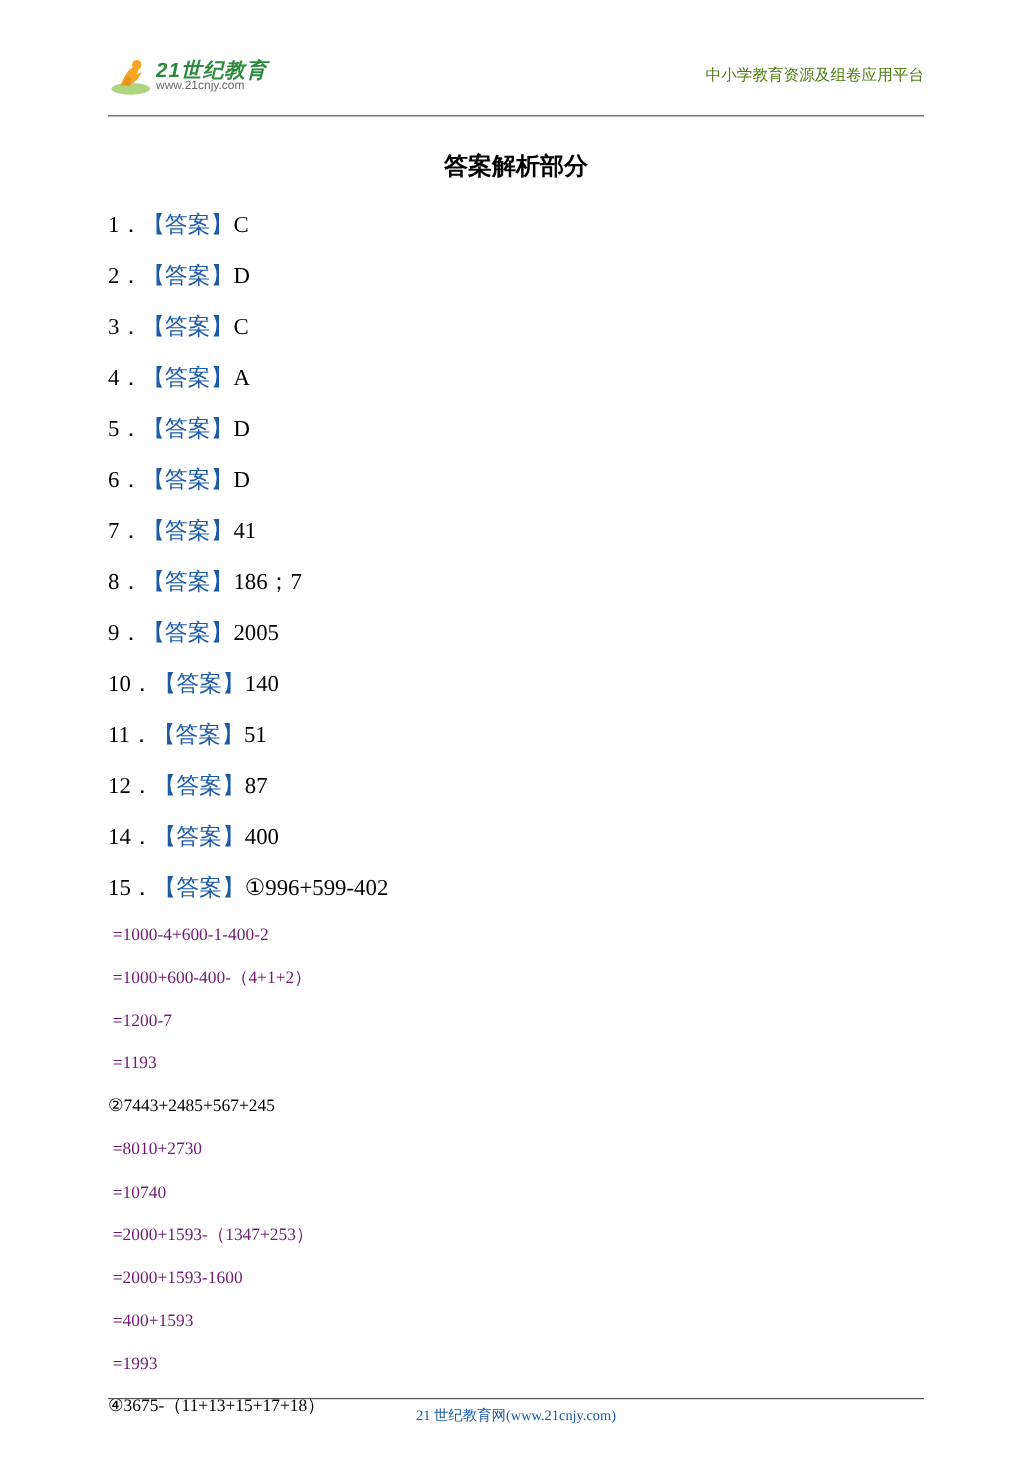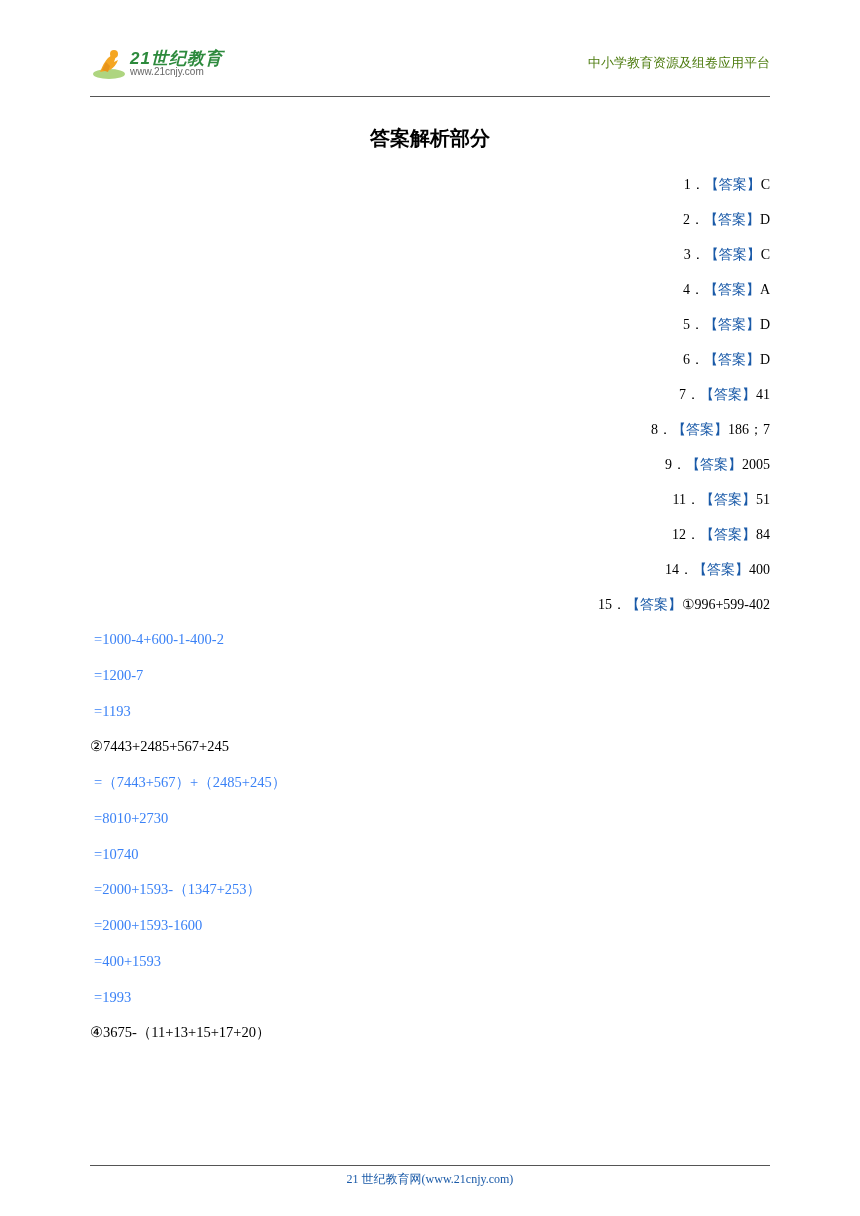--- a/index.html
+++ b/index.html
@@ -63,41 +63,40 @@
   .title {
     text-align: center;
     font-size: 20px;
     font-weight: bold;
     color: #000;
     font-family: "Microsoft YaHei", "SimHei", sans-serif;
     margin-bottom: 22px;
     margin-top: 16px;
   }
   .answer-line {
-    font-size: 14px;
+    font-size: 19px;
     color: #000;
     line-height: 1.5;
     margin-bottom: 14px;
     font-family: "SimSun", "Times New Roman", serif;
-    text-align: right;
   }
   .answer-num {
     color: #000;
   }
   .answer-label {
     color: #1a5aa8;
     font-family: "SimSun", serif;
   }
   .answer-val {
     color: #000;
     font-family: "Times New Roman", serif;
   }
   .work-line {
     font-size: 14.5px;
-    color: #3b82f6;
+    color: #701a75;
     line-height: 1.5;
     margin-bottom: 14px;
     font-family: "Times New Roman", "SimSun", serif;
     padding-left: 4px;
   }
   .work-line-sub {
     font-size: 14.5px;
     color: #000;
     line-height: 1.5;
     margin-bottom: 14px;
@@ -151,39 +150,40 @@
   <div id="answers-container">
       <div class="answer-line"><span class="answer-num">1．</span><span class="answer-label">【答案】</span><span class="answer-val">C</span></div>
       <div class="answer-line"><span class="answer-num">2．</span><span class="answer-label">【答案】</span><span class="answer-val">D</span></div>
       <div class="answer-line"><span class="answer-num">3．</span><span class="answer-label">【答案】</span><span class="answer-val">C</span></div>
       <div class="answer-line"><span class="answer-num">4．</span><span class="answer-label">【答案】</span><span class="answer-val">A</span></div>
       <div class="answer-line"><span class="answer-num">5．</span><span class="answer-label">【答案】</span><span class="answer-val">D</span></div>
       <div class="answer-line"><span class="answer-num">6．</span><span class="answer-label">【答案】</span><span class="answer-val">D</span></div>
       <div class="answer-line"><span class="answer-num">7．</span><span class="answer-label">【答案】</span><span class="answer-val">41</span></div>
       <div class="answer-line"><span class="answer-num">8．</span><span class="answer-label">【答案】</span><span class="answer-val">186；7</span></div>
       <div class="answer-line"><span class="answer-num">9．</span><span class="answer-label">【答案】</span><span class="answer-val">2005</span></div>
+      <div class="answer-line"><span class="answer-num">10．</span><span class="answer-label">【答案】</span><span class="answer-val">140</span></div>
       <div class="answer-line"><span class="answer-num">11．</span><span class="answer-label">【答案】</span><span class="answer-val">51</span></div>
-      <div class="answer-line"><span class="answer-num">12．</span><span class="answer-label">【答案】</span><span class="answer-val">84</span></div>
+      <div class="answer-line"><span class="answer-num">12．</span><span class="answer-label">【答案】</span><span class="answer-val">87</span></div>
       <div class="answer-line"><span class="answer-num">14．</span><span class="answer-label">【答案】</span><span class="answer-val">400</span></div>
     </div>
 
   <div class="answer-line">
     <span class="answer-num">15．</span><span class="answer-label">【答案】</span><span class="answer-val">①996+599-402</span>
   </div>
 
   <div id="work-container">
       <div class="work-line"> =1000-4+600-1-400-2</div>
+      <div class="work-line"> =1000+600-400-（4+1+2）</div>
       <div class="work-line"> =1200-7</div>
       <div class="work-line"> =1193</div>
       <div class="work-line-sub">②7443+2485+567+245</div>
-      <div class="work-line"> =（7443+567）+（2485+245）</div>
       <div class="work-line"> =8010+2730</div>
       <div class="work-line"> =10740</div>
       <div class="work-line"> =2000+1593-（1347+253）</div>
       <div class="work-line"> =2000+1593-1600</div>
       <div class="work-line"> =400+1593</div>
       <div class="work-line"> =1993</div>
-      <div class="work-line-sub">④3675-（11+13+15+17+20）</div>
+      <div class="work-line-sub">④3675-（11+13+15+17+18）</div>
     </div>
 
   <hr class="hr-bottom">
   <div class="footer">21 世纪教育网(www.21cnjy.com)</div>
 </div>
 
 </body></html>

